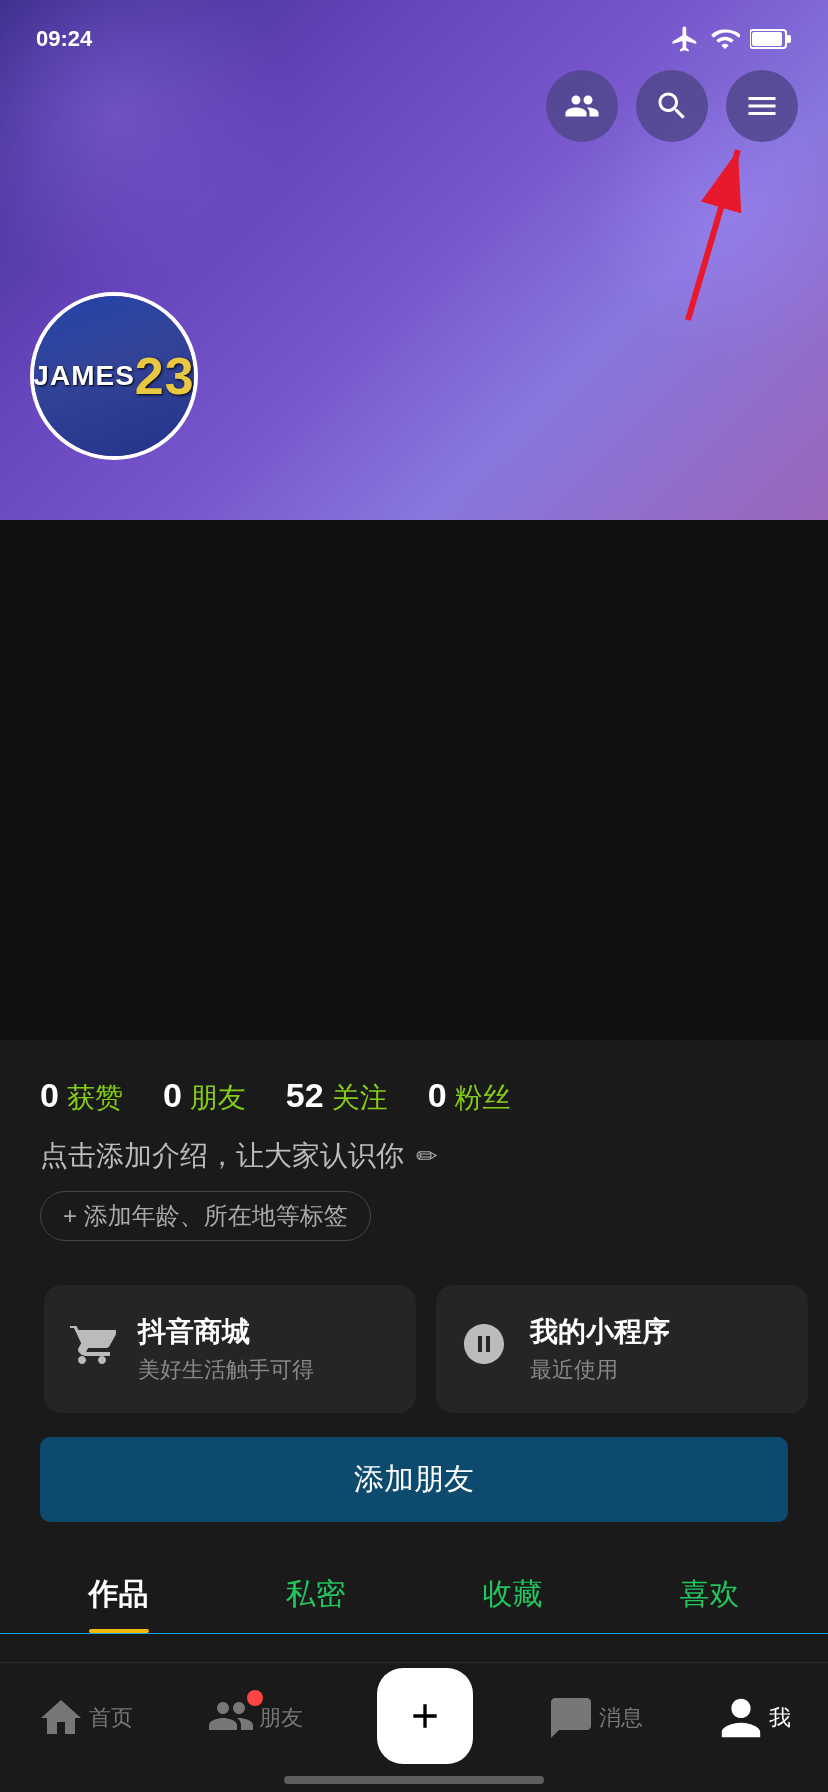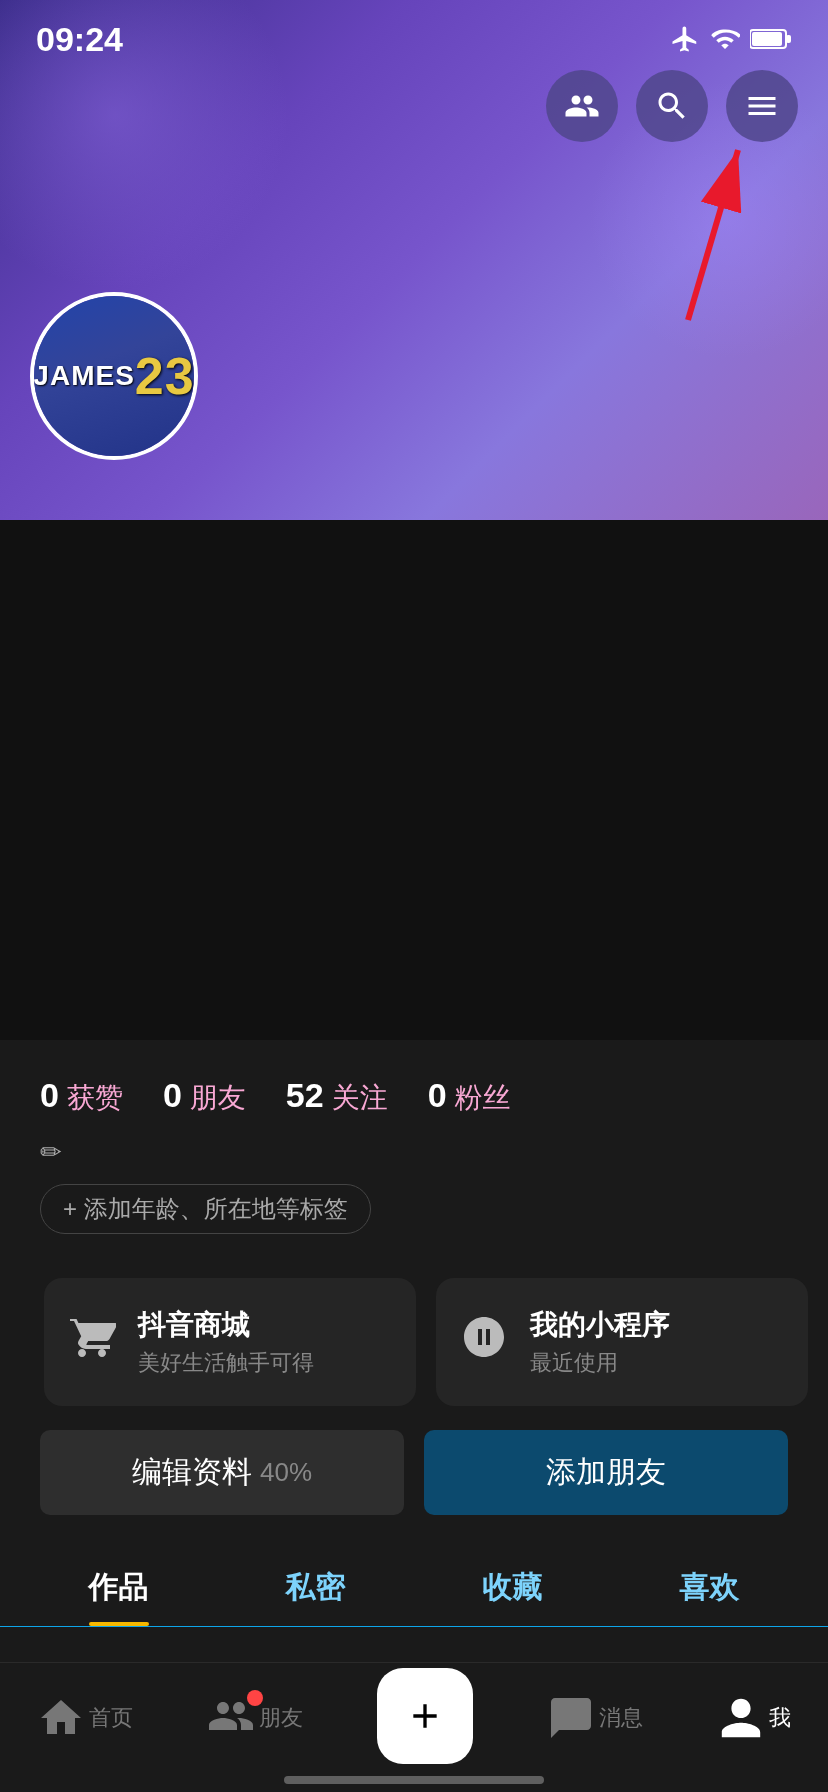--- a/index.html
+++ b/index.html
@@ -18,21 +18,21 @@
       display: flex;
       justify-content: space-between;
       align-items: center;
       padding: 18px 36px 0 36px;
       height: 60px;
       position: absolute;
       top: 0; left: 0; right: 0;
       z-index: 10;
     }
     .status-time {
-      font-size: 34px;
+      font-size: 22px;
       font-weight: 700;
       color: #fff;
     }
     .status-icons {
       display: flex;
       align-items: center;
       gap: 10px;
     }
     .status-icons svg { fill: #fff; }
 
@@ -166,21 +166,21 @@
       gap: 8px;
       margin-right: 40px;
     }
     .stat-num {
       font-size: 34px;
       font-weight: 700;
       color: #fff;
     }
     .stat-label {
       font-size: 28px;
-      color: #f9a8d4;
+      color: #84cc16;
     }
 
     
     .bio-section {
       padding: 0 40px 20px 40px;
     }
     .bio-text {
       font-size: 28px;
       color: #bbb;
       display: flex; align-items: center; gap: 12px;
@@ -272,24 +272,23 @@
     .tabs-row {
       display: flex;
       border-bottom: 1px solid #0ea5e9;
       padding: 0 20px;
     }
     .tab-item {
       flex: 1;
       text-align: center;
       padding: 24px 0 18px 0;
       font-size: 30px;
-      color: #7dd3fc;
+      color: #22c55e;
       cursor: pointer;
       position: relative;
-      font-weight: bold;
     }
     .tab-item.active {
       color: #fff;
       font-weight: 600;
     }
     .tab-item.active::after {
       content: '';
       position: absolute;
       bottom: 0; left: 50%;
       transform: translateX(-50%);
@@ -445,20 +444,21 @@
       <span class="stat-label">关注</span>
     </div>
     <div class="stat-item">
       <span class="stat-num">0</span>
       <span class="stat-label">粉丝</span>
     </div>
   </div>
 
   <div class="bio-section">
     <div class="bio-text">
+      <span>点击添加介绍，让大家认识你</span>
       <span class="edit-icon">✏</span>
     </div>
     <div class="tag-add">
       <span>+ 添加年龄、所在地等标签</span>
     </div>
   </div>
 
   <div class="shop-row">
     <div class="shop-card">
       <div class="shop-icon">
@@ -478,24 +478,20 @@
           </svg>
       </div>
       <div class="shop-info">
         <div class="shop-name">我的小程序</div>
         <div class="shop-sub">最近使用</div>
       </div>
     </div>
   </div>
 
   <div class="action-btns">
-    <button class="btn-edit">
-      <span>编辑资料</span>
-      <span class="pct">40%</span>
-    </button>
     <button class="btn-add">
       <span>添加朋友</span>
     </button>
   </div>
 
   <div class="tabs-row">
     <div class="tab-item active">
       <span>作品</span>
     </div>
     <div class="tab-item">

